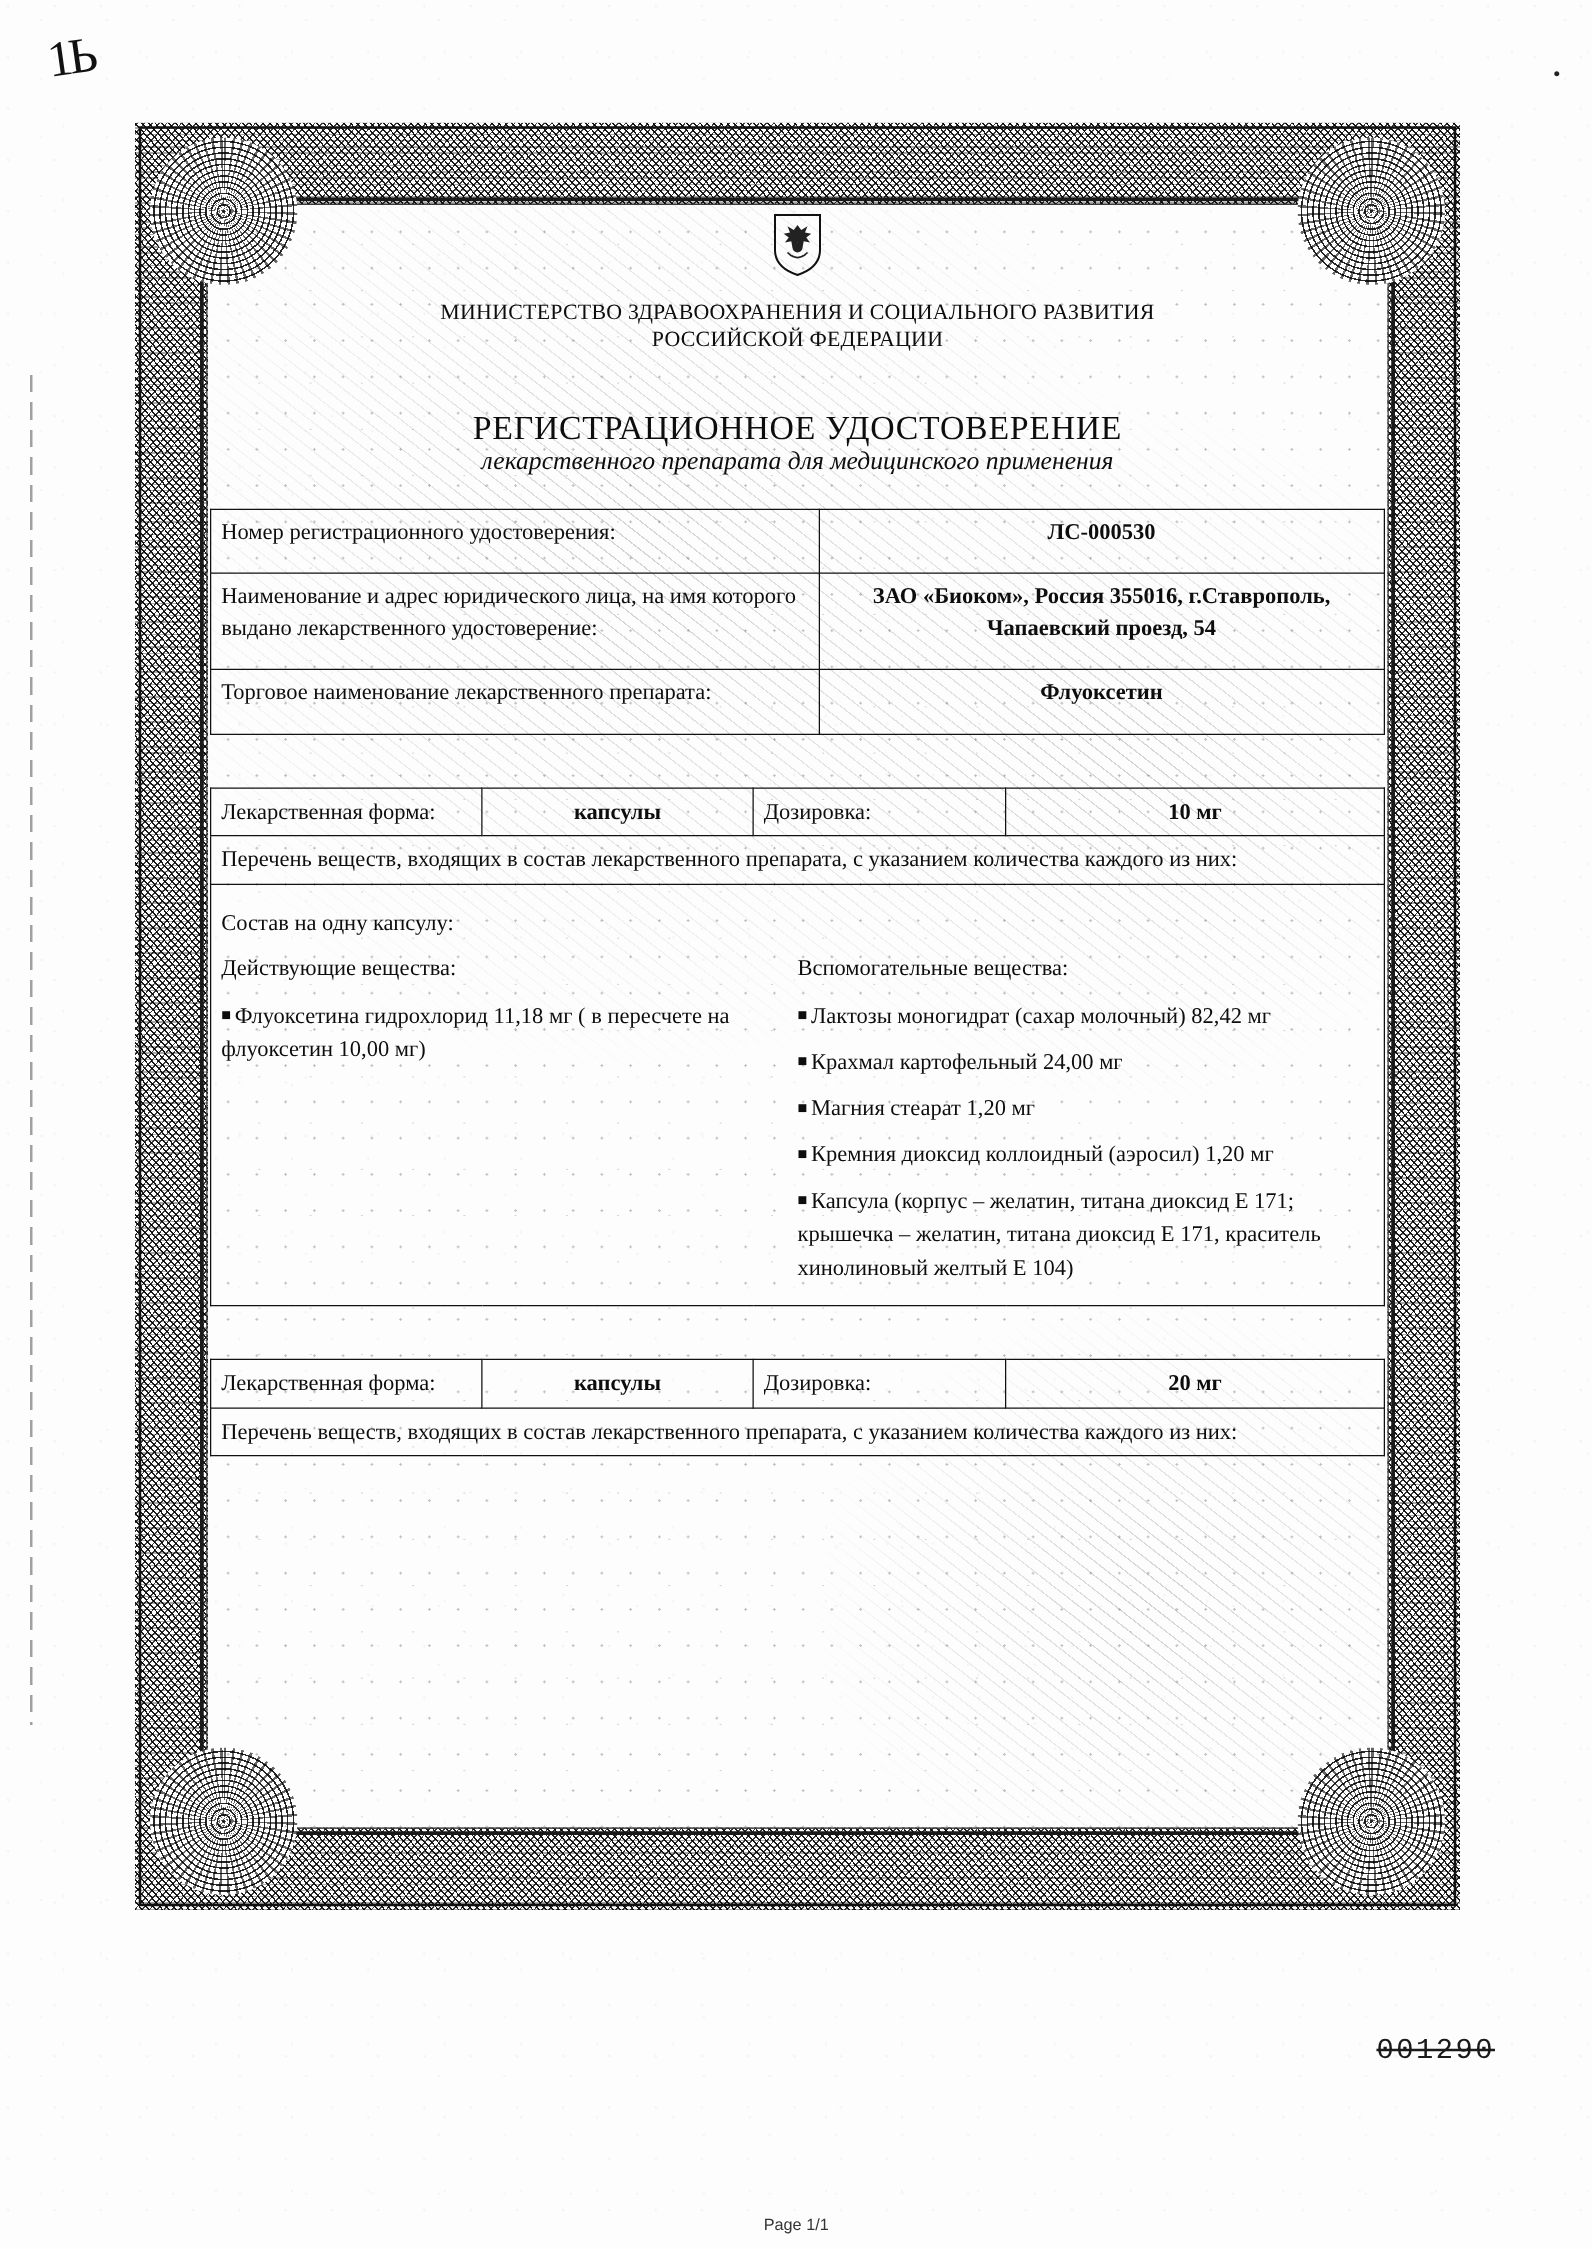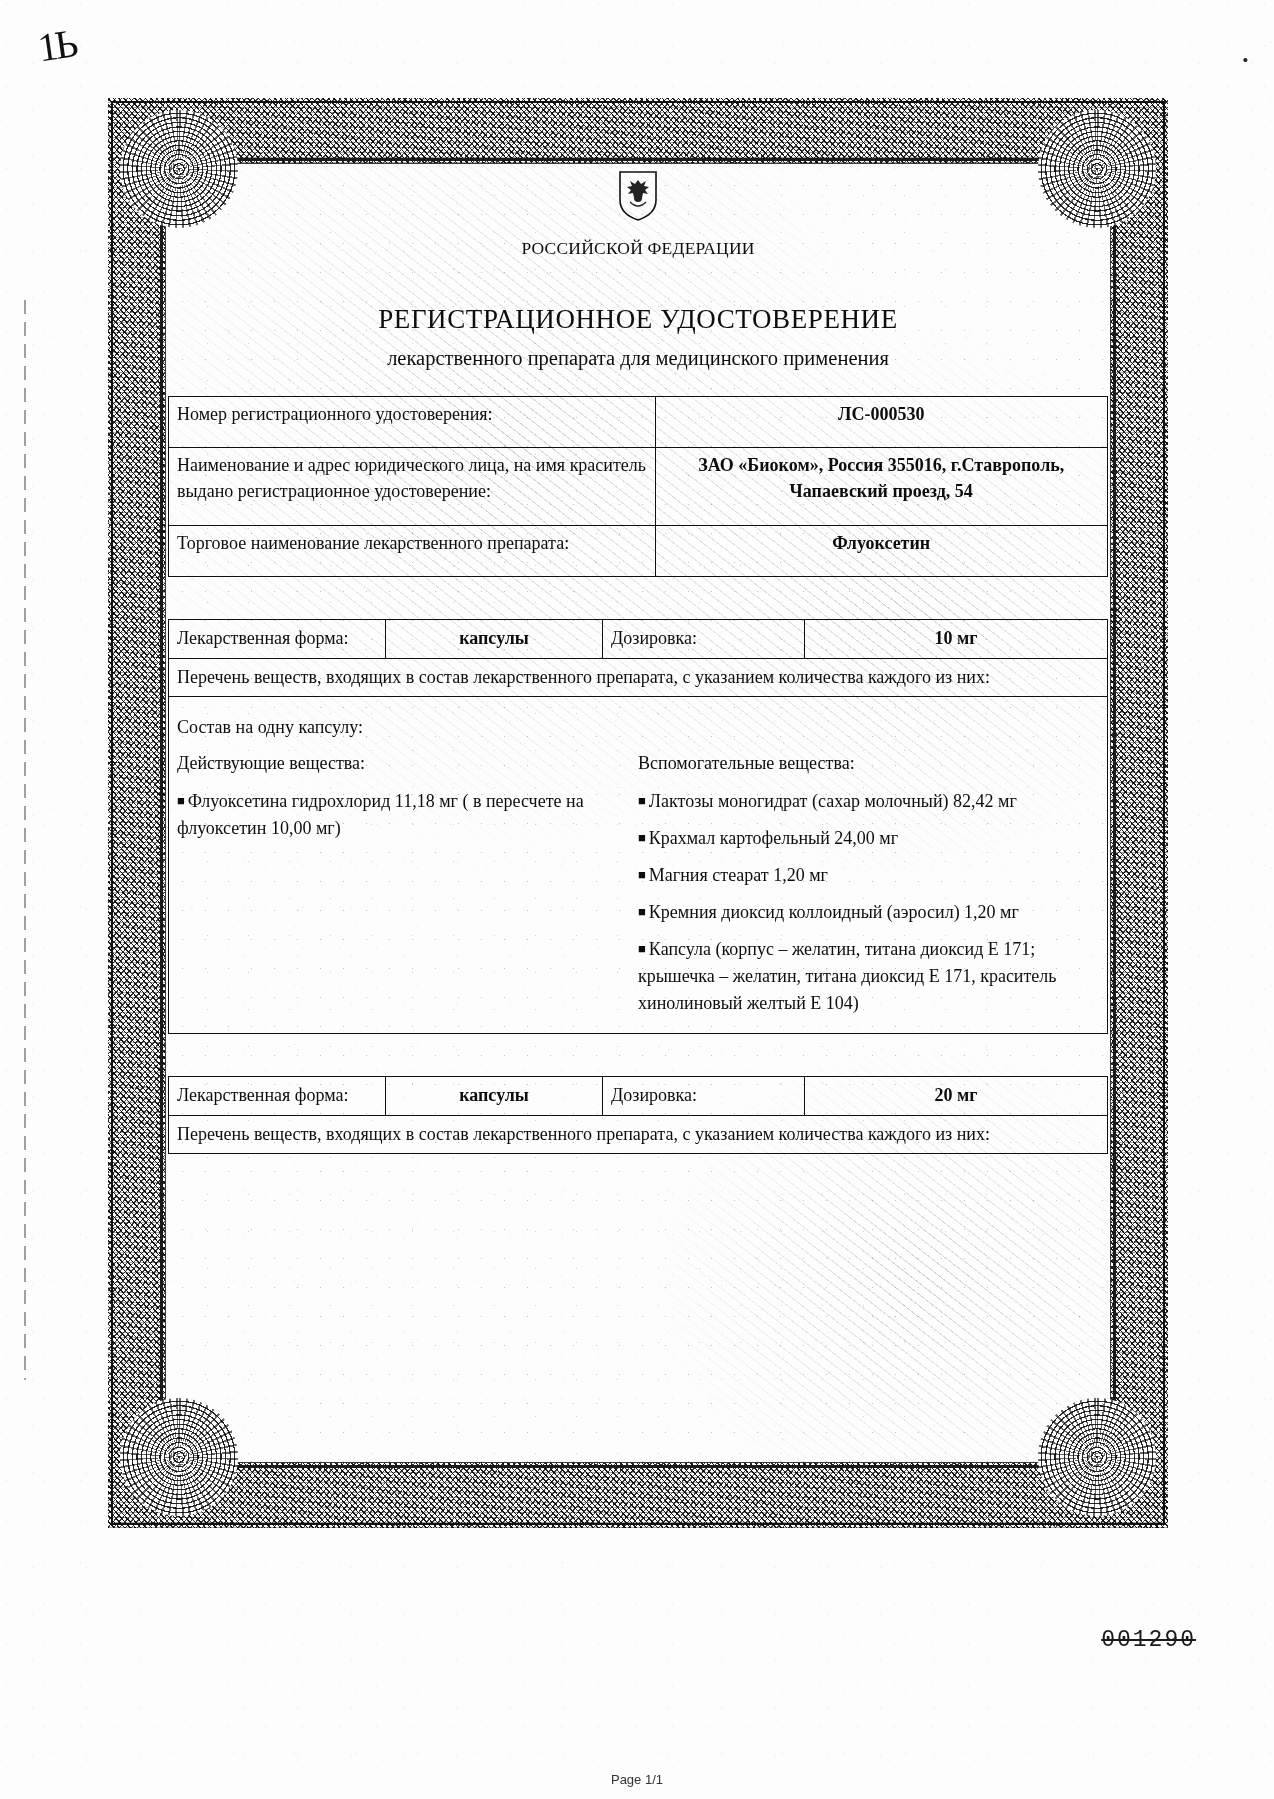--- a/index.html
+++ b/index.html
@@ -177,23 +177,23 @@
     text-align: center;
     font-size: 27px;
     margin-top: 44px;
     letter-spacing: .6px;
     position: relative;
     z-index: 5;
   }
   .cert-sub {
     text-align: center;
     font-size: 20.5px;
-    margin-top: 12px;
-    position: relative;
-    z-index: 5;
+    position: relative;
+    z-index: 5;
+    font-style: italic;
   }
 
   table.reg {
     position: relative;
     z-index: 5;
     border-collapse: collapse;
     width: 100%;
     margin-top: 26px;
     table-layout: fixed;
   }
@@ -318,34 +318,35 @@
           <svg viewBox="0 0 42 52" width="42" height="52" aria-hidden="true">
             <path d="M3 2 H39 V30 Q39 44 21 50 Q3 44 3 30 Z" fill="none" stroke="#111" stroke-width="1.6"></path>
             <path d="M21 10 l3 4 5 -3 -2 5 5 1 -4 3 3 4 -5 -1 -1 5 -4 -4 -4 4 -1 -5 -5 1 3 -4 -4 -3 5 -1 -2 -5 5 3 z" fill="#222"></path>
             <circle cx="21" cy="28" r="4" fill="#222"></circle>
             <path d="M13 32 q8 8 16 0" fill="none" stroke="#222" stroke-width="1.4"></path>
           </svg>
         </span>
       </div>
 
       <div class="ministry">
+        <div>МИНИСТЕРСТВО ЗДРАВООХРАНЕНИЯ  И СОЦИАЛЬНОГО РАЗВИТИЯ</div>
         <div>РОССИЙСКОЙ ФЕДЕРАЦИИ</div>
       </div>
 
       <div class="cert-title">РЕГИСТРАЦИОННОЕ УДОСТОВЕРЕНИЕ</div>
       <div class="cert-sub">лекарственного препарата для медицинского применения</div>
 
       <table class="reg">
         <tbody>
           <tr>
             <td class="lbl">Номер регистрационного удостоверения:</td>
             <td class="val mid">ЛС-000530</td>
           </tr>
           <tr>
-            <td class="lbl">Наименование и адрес юридического лица, на имя краситель выдано регистрационное удостоверение:</td>
+            <td class="lbl">Наименование и адрес юридического лица, на имя которого выдано лекарственного удостоверение:</td>
             <td class="val mid">ЗАО «Биоком», Россия 355016, г.Ставрополь, Чапаевский проезд, 54</td>
           </tr>
           <tr>
             <td class="lbl">Торговое наименование лекарственного препарата:</td>
             <td class="val mid">Флуоксетин</td>
           </tr>
         </tbody>
       </table>
 
       <div class="gap"></div>

